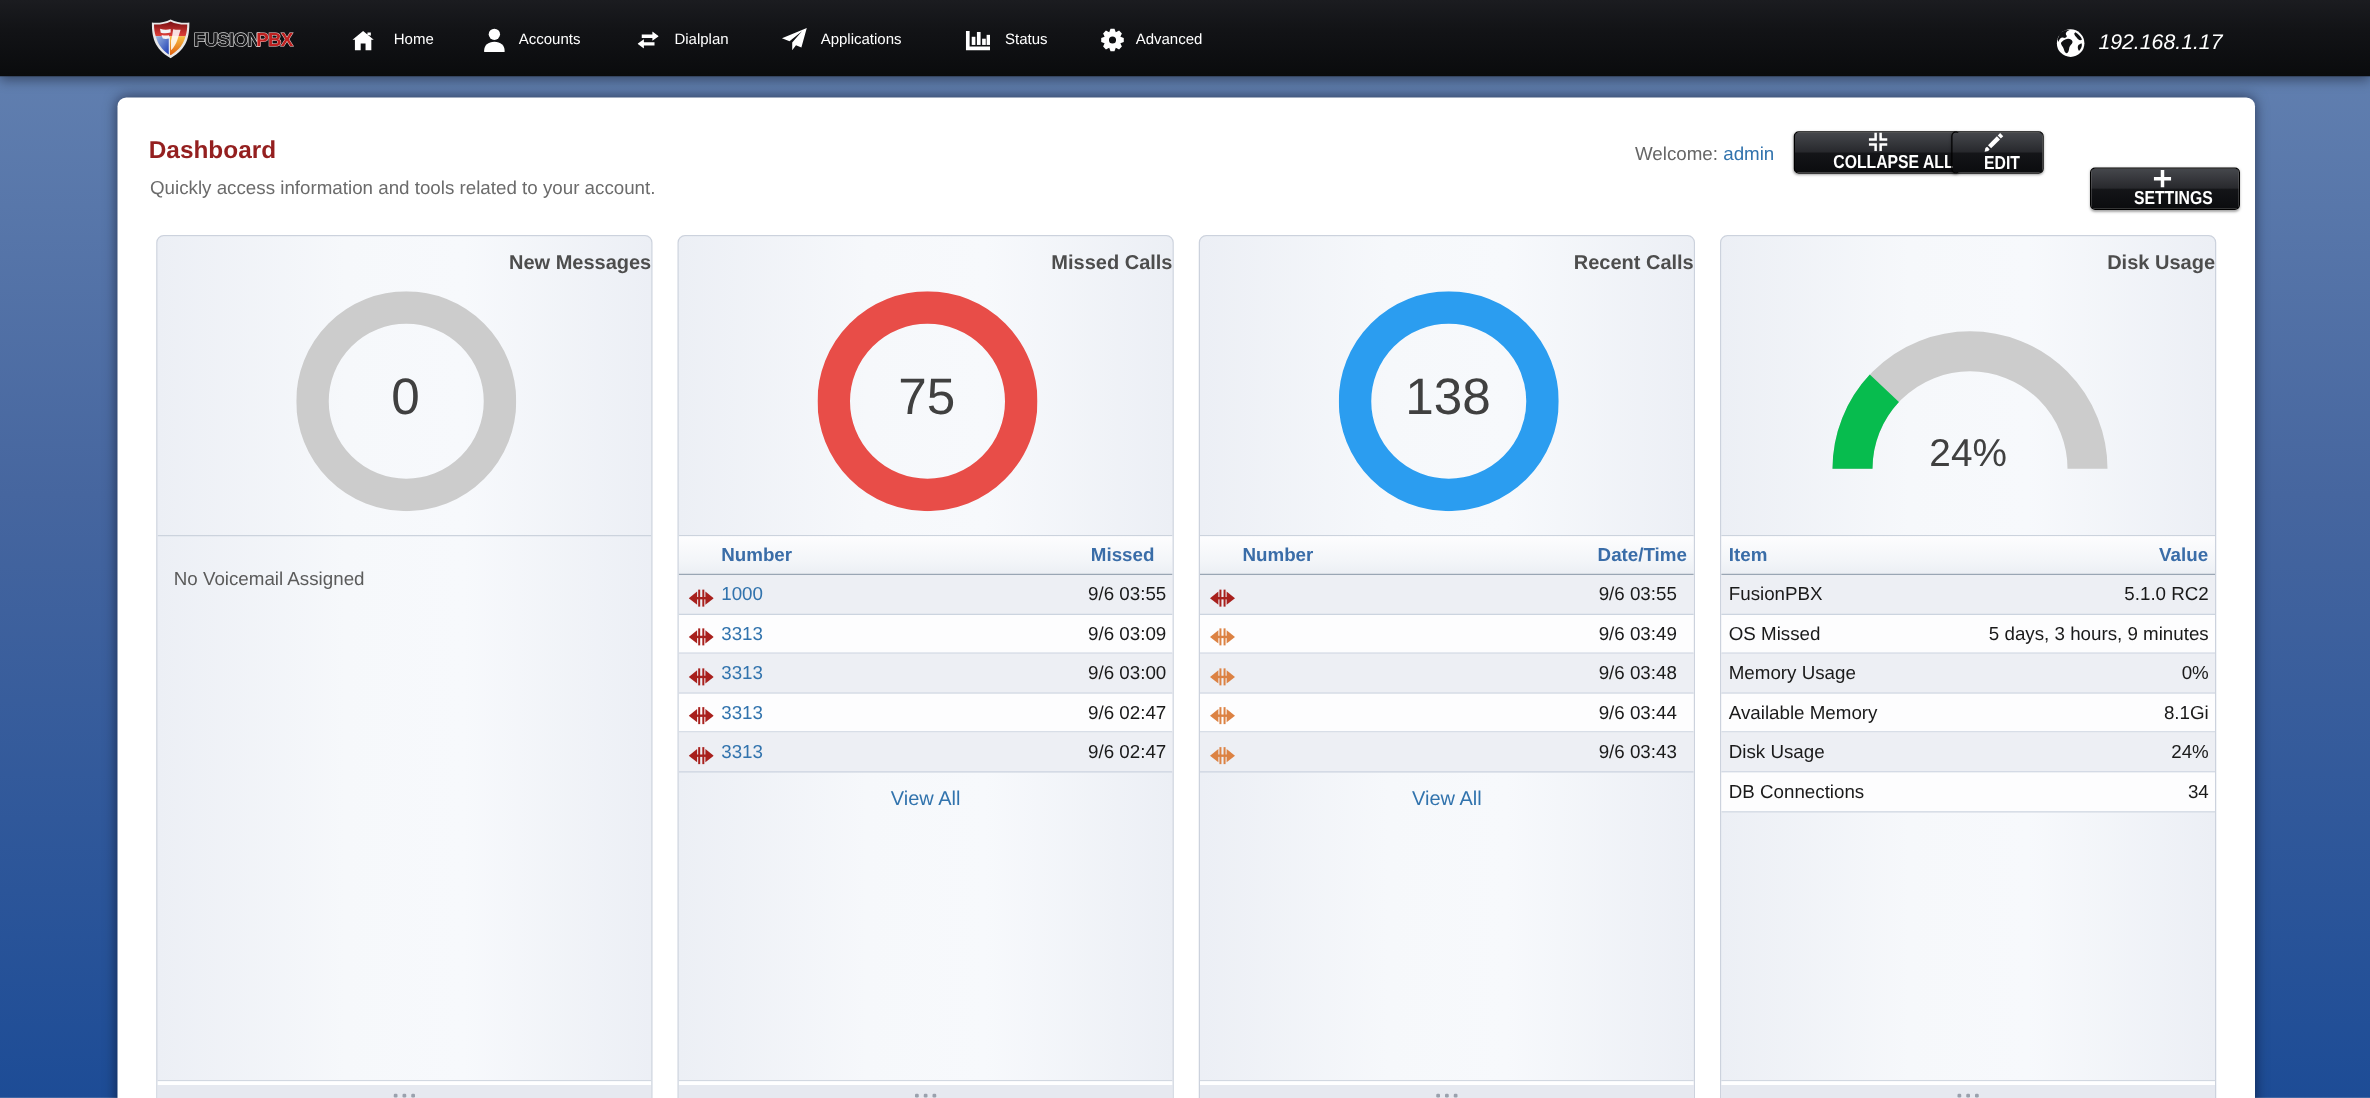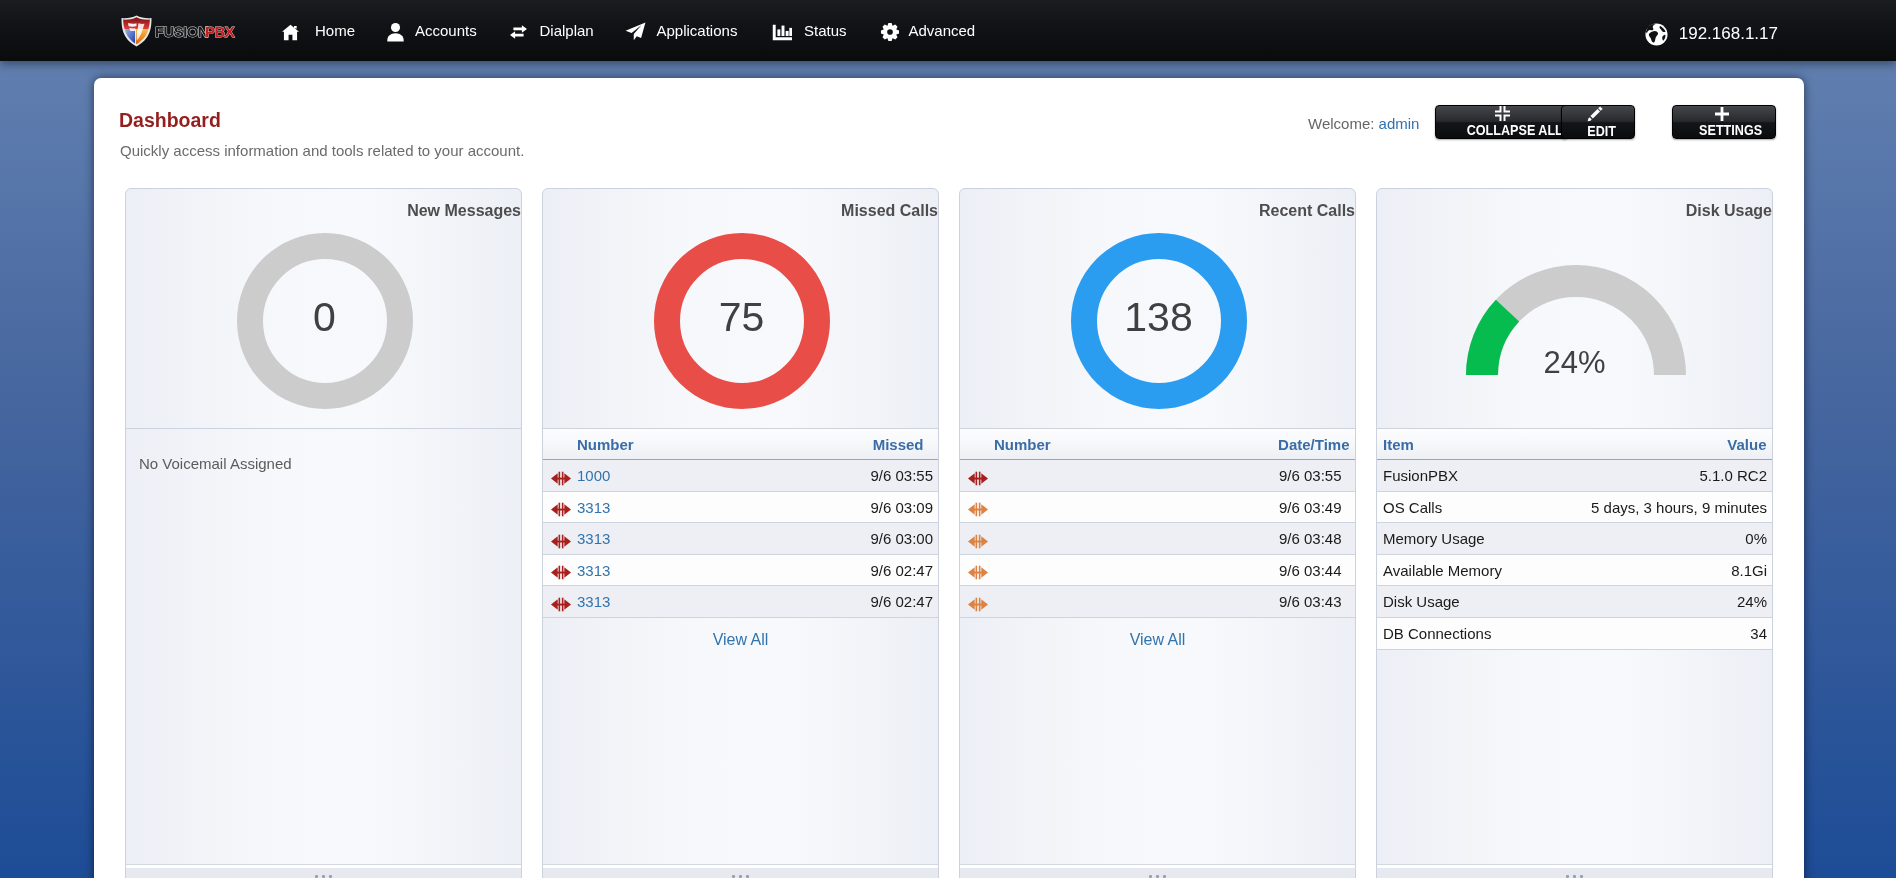--- a/index.html
+++ b/index.html
@@ -10,22 +10,22 @@
 }
 
 #nav {
   position:absolute; left:0; top:0; width:1896px; height:61px;
   background:linear-gradient(180deg,#1b1c20 0%,#121316 40%,#0a0b0d 100%);
   box-shadow:0 3px 9px rgba(0,0,10,0.42);
   z-index:10;
 }
 #nav .inner { position:absolute; left:0; right:0; top:0; height:61px; }
 #logo { position:absolute; left:121px; top:0; height:61px; display:flex; align-items:center; }
-.navitem { position:absolute; top:0; height:61px; display:flex; align-items:center; color:#fff; font-size:15px; }
-#navright { position:absolute; right:118px; top:0; height:68px; display:flex; align-items:center; color:#fff; font-size:17px; }
+.navitem { position:absolute; top:0; height:61px; display:flex; align-items:center; color:#fff; font-size:12px; }
+#navright { position:absolute; right:118px; top:0; height:68px; display:flex; align-items:center; color:#fff; font-size:17px;font-style:italic; }
 #navright svg { margin-right:11px; }
 
 #card {
   position:absolute; left:94px; top:78px; width:1710px; height:830px;
   background:#fff; border-radius:7px;
   box-shadow:0 0 10px rgba(0,0,15,0.55);
 }
 h1.dash { position:absolute; left:25px; top:31px; font-size:19.5px; color:#941f1f; }
 p.sub { position:absolute; left:26px; top:64px; font-size:15px; color:#6b6b6b; }
 #welcome { position:absolute; top:37px; left:1214px; font-size:15px; color:#666; }
@@ -152,21 +152,21 @@
     <span class="btxt" style="width:96px">COLLAPSE ALL</span>
   </div>
   <div class="btn" style="left:1467px; width:74px; padding-left:1px;">
     <svg width="16" height="16" viewBox="0 0 16 16" fill="#fff">
         <path d="M11.2 2.3 L13.1 0.4 L15.6 2.9 L13.7 4.8 Z"></path>
         <path d="M3.4 10.1 L10.5 3 L13 5.5 L5.9 12.6 Z"></path>
         <path d="M0.7 15.3 L1.3 12.4 L2.7 11.3 L4.7 13.3 L3.6 14.7 Z"></path>
       </svg>
     <span class="btxt" style="width:28px">EDIT</span>
   </div>
-  <div class="btn" style="left:1578px; width:104px; padding-left:4px;">
+  <div class="btn" style="left:1578px; width:120px; padding-left:4px;margin-top:29px;">
     <svg width="14" height="14" viewBox="0 0 14 14" fill="#fff">
         <path d="M5.6 0 L8.4 0 L8.4 5.6 L14 5.6 L14 8.4 L8.4 8.4 L8.4 14 L5.6 14 L5.6 8.4 L0 8.4 L0 5.6 L5.6 5.6 Z"></path>
       </svg>
     <span class="btxt" style="width:64px">SETTINGS</span>
   </div>
 
   <div class="panel" style="left:31px;">
     <div class="ptitle">New Messages</div>
     <svg class="donut" width="176" height="176">
         <circle cx="88" cy="88" r="75" fill="none" stroke="#cccccc" stroke-width="26"></circle>
@@ -331,21 +331,21 @@
     <div class="divider"></div>
     <div class="thead">
         <span class="hl hl2">Item</span>
         <span class="hr hr2">Value</span>
       </div>
     <div class="trow odd" style="top:271px;">
         <span class="item">FusionPBX</span>
         <span class="val">5.1.0 RC2</span>
       </div>
     <div class="trow even" style="top:302.6px;">
-        <span class="item">OS Calls</span>
+        <span class="item">OS Missed</span>
         <span class="val">5 days, 3 hours, 9 minutes</span>
       </div>
     <div class="trow odd" style="top:334.2px;">
         <span class="item">Memory Usage</span>
         <span class="val">0%</span>
       </div>
     <div class="trow even" style="top:365.8px;">
         <span class="item">Available Memory</span>
         <span class="val">8.1Gi</span>
       </div>

